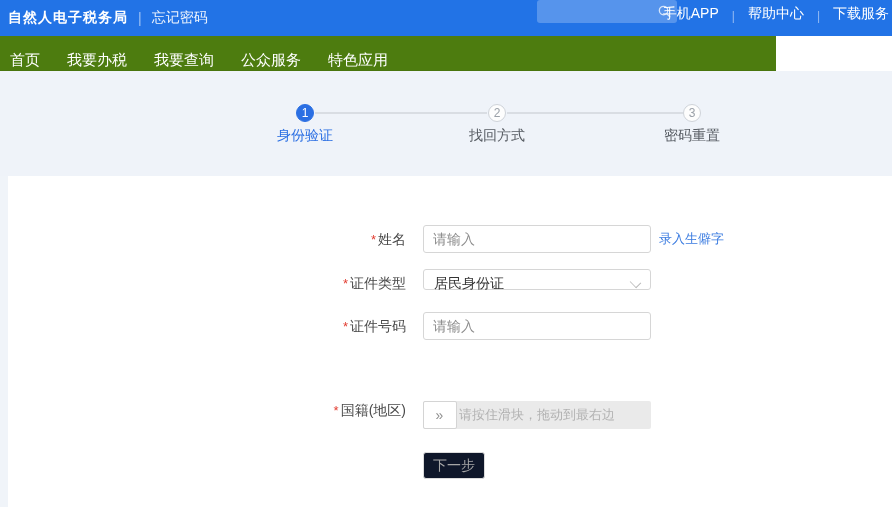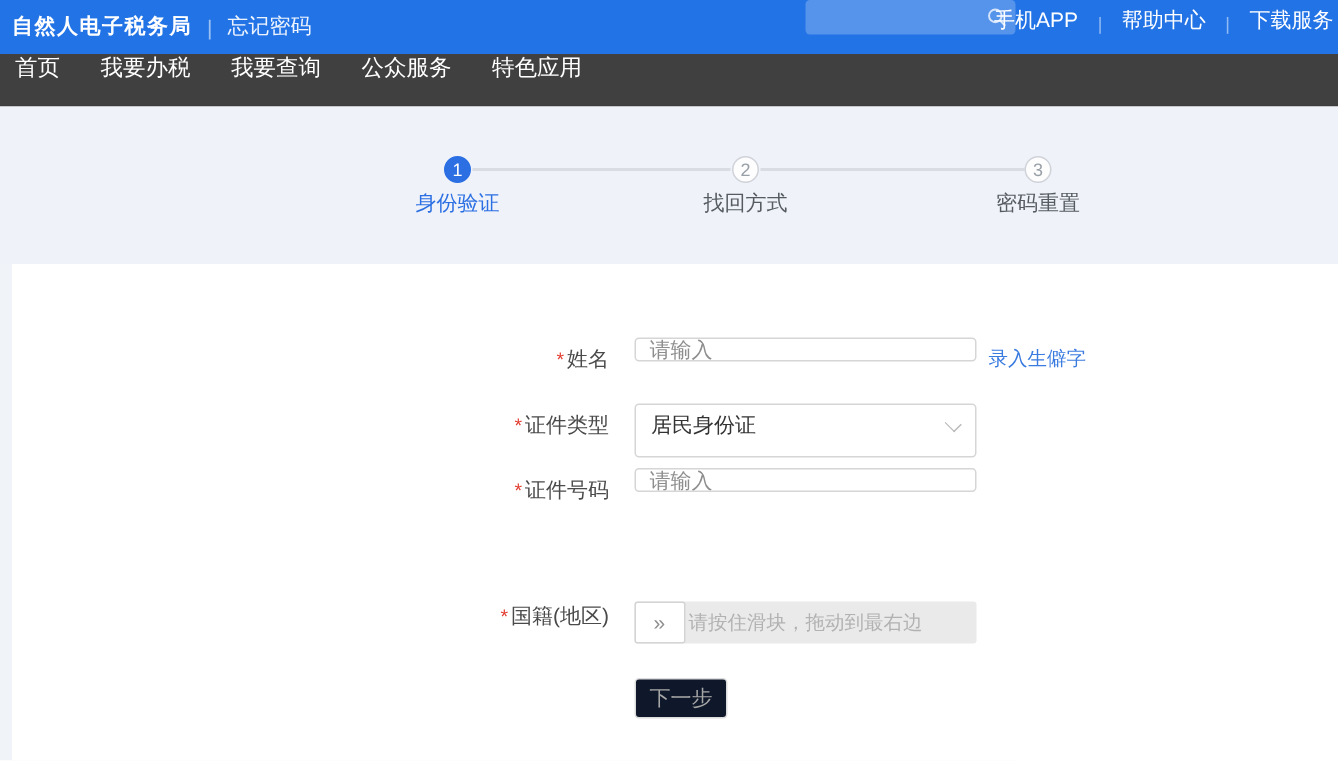--- a/index.html
+++ b/index.html
@@ -15,22 +15,22 @@
   .brand { color:#fff; font-size:14px; font-weight:bold; letter-spacing:1px; }
   .brand-sep { color:rgba(255,255,255,.55); font-size:14px; margin:0 10px; }
   .page-title { color:rgba(255,255,255,.92); font-size:14px; }
   .search { position:absolute; left:537px; top:0; width:140px; height:23px;
             background:rgba(255,255,255,.24); border-radius:3px; cursor:text; }
   .search .mag { position:absolute; right:5px; top:4px; width:15px; height:15px; display:block; }
   .top-links { position:absolute; right:3px; top:0; height:23px; display:flex; align-items:flex-end; }
   .top-links a { color:#fff; font-size:14px; text-decoration:none; cursor:pointer; }
   .top-links .sep { color:rgba(255,255,255,.5); font-size:12px; margin:0 13px; }
   
-  .navbar { position:absolute; left:0; top:36px; width:892px; height:35px; background:#404040;
-            display:flex; align-items:flex-start; padding-left:10px;
+  .navbar { position:absolute; left:0; top:36px; width:776px; height:35px; background:#4d7c0f;
+            display:flex; align-items:flex-end; padding-left:10px;
             border-bottom:1px solid rgba(0,0,0,.05); }
   .navbar a { color:#fff; font-size:15px; text-decoration:none; margin-right:27px; cursor:pointer; white-space:nowrap; }
   
   .band { position:absolute; left:0; top:71px; width:892px; height:105px; background:#eff3f9; }
   .step-line { position:absolute; top:41px; height:2px; background:#d9dde3; }
   .line1 { left:315px; width:172px; }
   .line2 { left:507px; width:176px; }
   .step-circle { position:absolute; top:33px; width:18px; height:18px; border-radius:50%;
                  font-size:12px; line-height:16px; text-align:center; }
   .step-circle.active { background:#2b6fe3; color:#fff; border:1px solid #2b6fe3; }
@@ -43,26 +43,26 @@
   
   .main-bg { position:absolute; left:0; top:176px; width:892px; height:331px; background:#f0f4f9; }
   .panel { position:absolute; left:8px; top:176px; width:884px; height:331px; background:#fff; }
   .frow { position:absolute; height:28px; }
   .flabel { position:absolute; left:0; width:398px; text-align:right; font-size:14px;
             color:#4a4a4a; line-height:28px; }
   .req { color:#e23c30; margin-right:2px; font-size:13px; }
   .fctrl { position:absolute; left:415px; width:228px; height:28px; }
   .r1 { top:49px; } .r2 { top:93px; } .r3 { top:136px; } .r4 { top:180px; }
   .r-slider { top:225px; } .r-btn { top:276px; }
-  input.text { width:228px; height:16px; border:1px solid #d6d6d6; border-radius:3px;
+  input.text { width:228px; height:28px; border:1px solid #d6d6d6; border-radius:3px;
                padding:0 9px; font-size:14px; color:#333; background:#fff; outline:none;
                font-family:inherit; }
   input.text::placeholder { color:#8d8d8d; opacity:1; }
   input.text.disabled { background:#f5f5f5; border-color:#e3e3e3; color:#b4b4b4; }
-  .fakeselect { width:228px; height:36px; border:1px solid #d6d6d6; border-radius:3px;
+  .fakeselect { width:228px; height:21px; border:1px solid #d6d6d6; border-radius:3px;
                 background:#fff; position:relative; cursor:pointer; }
   .fakeselect .val { position:absolute; left:10px; top:0; line-height:26px; font-size:14px; color:#333; }
   .chev { position:absolute; right:10px; top:8px; width:9px; height:9px;
           border-right:1.5px solid #b9b9b9; border-bottom:1.5px solid #b9b9b9;
           transform:rotate(45deg) scaleY(.8); }
   .side-link { position:absolute; left:651px; top:0; line-height:28px; font-size:13px;
                color:#3a7be0; text-decoration:none; cursor:pointer; white-space:nowrap; }
   .slider { position:absolute; left:415px; width:228px; height:28px; background:#eaeaea;
             border-radius:2px; }
   .slider .hint { position:absolute; left:0; top:0; width:228px; text-align:center;

